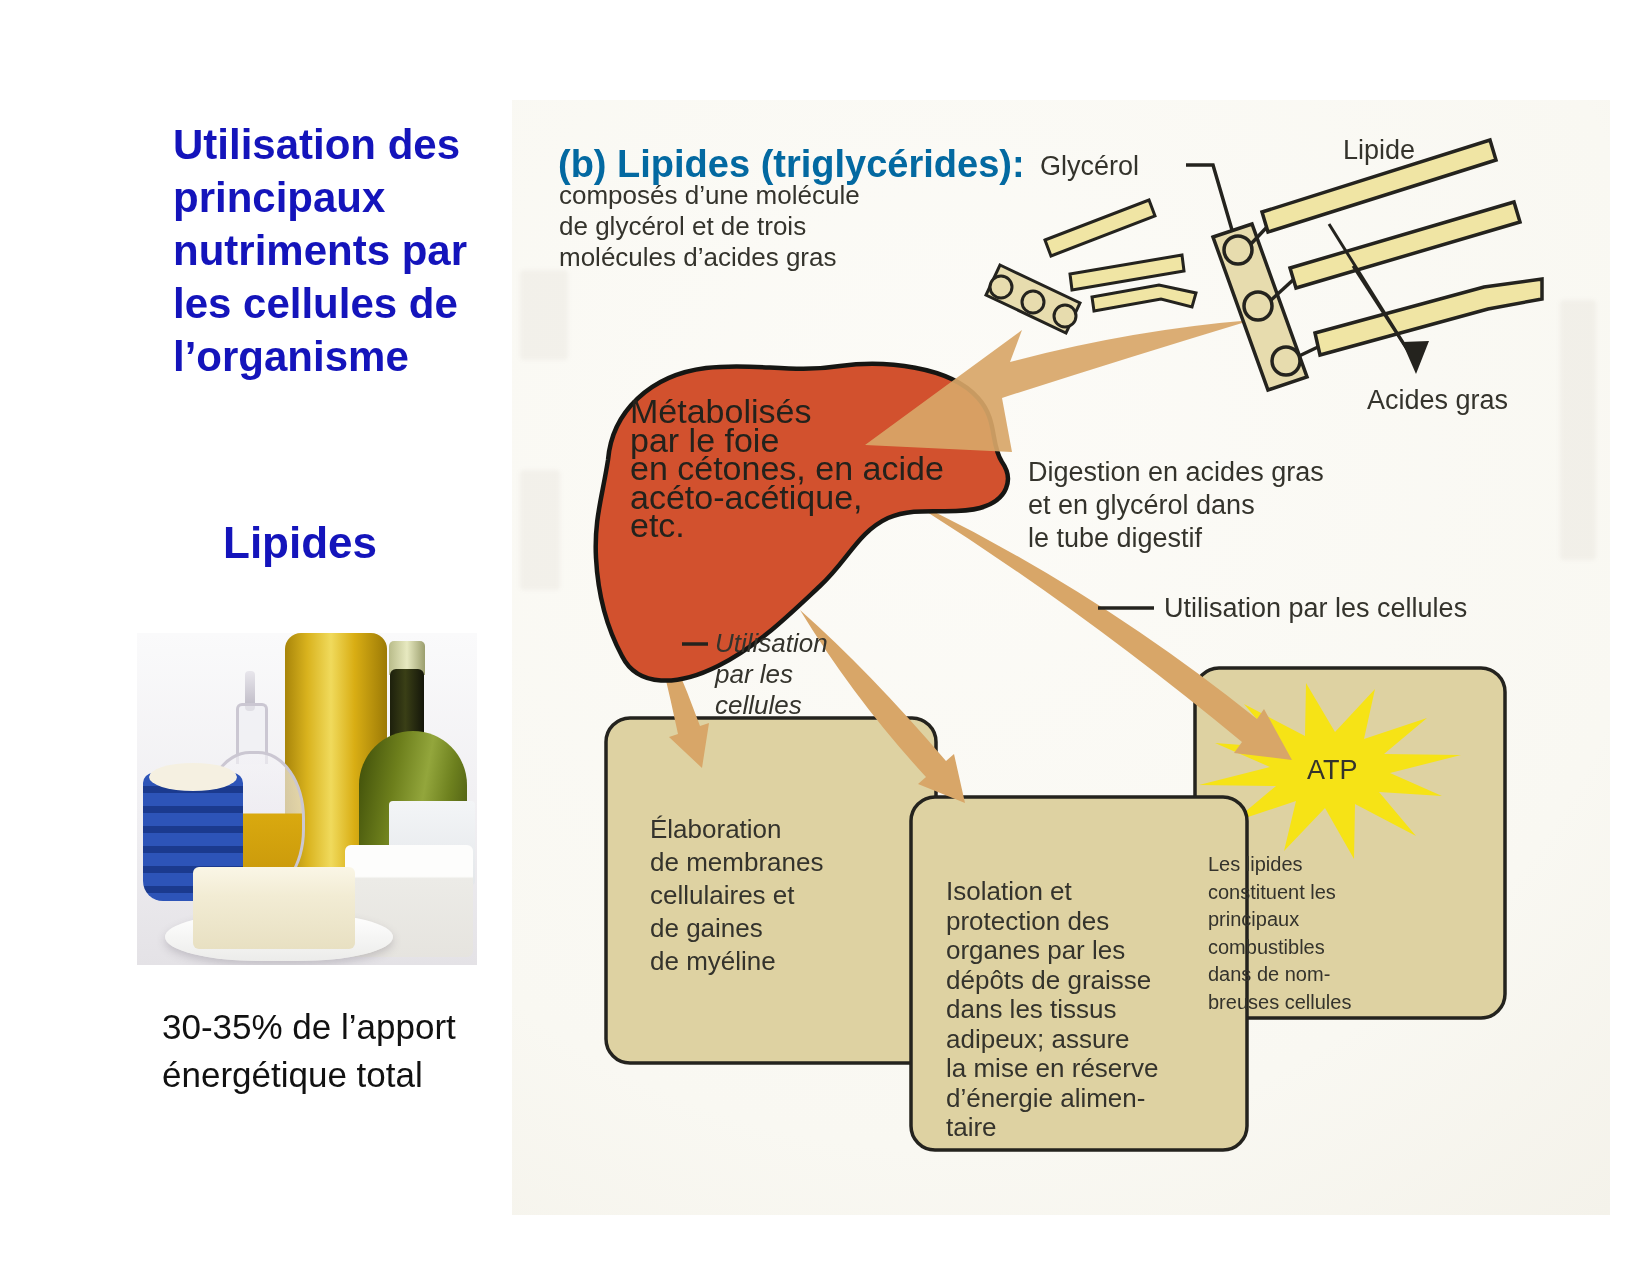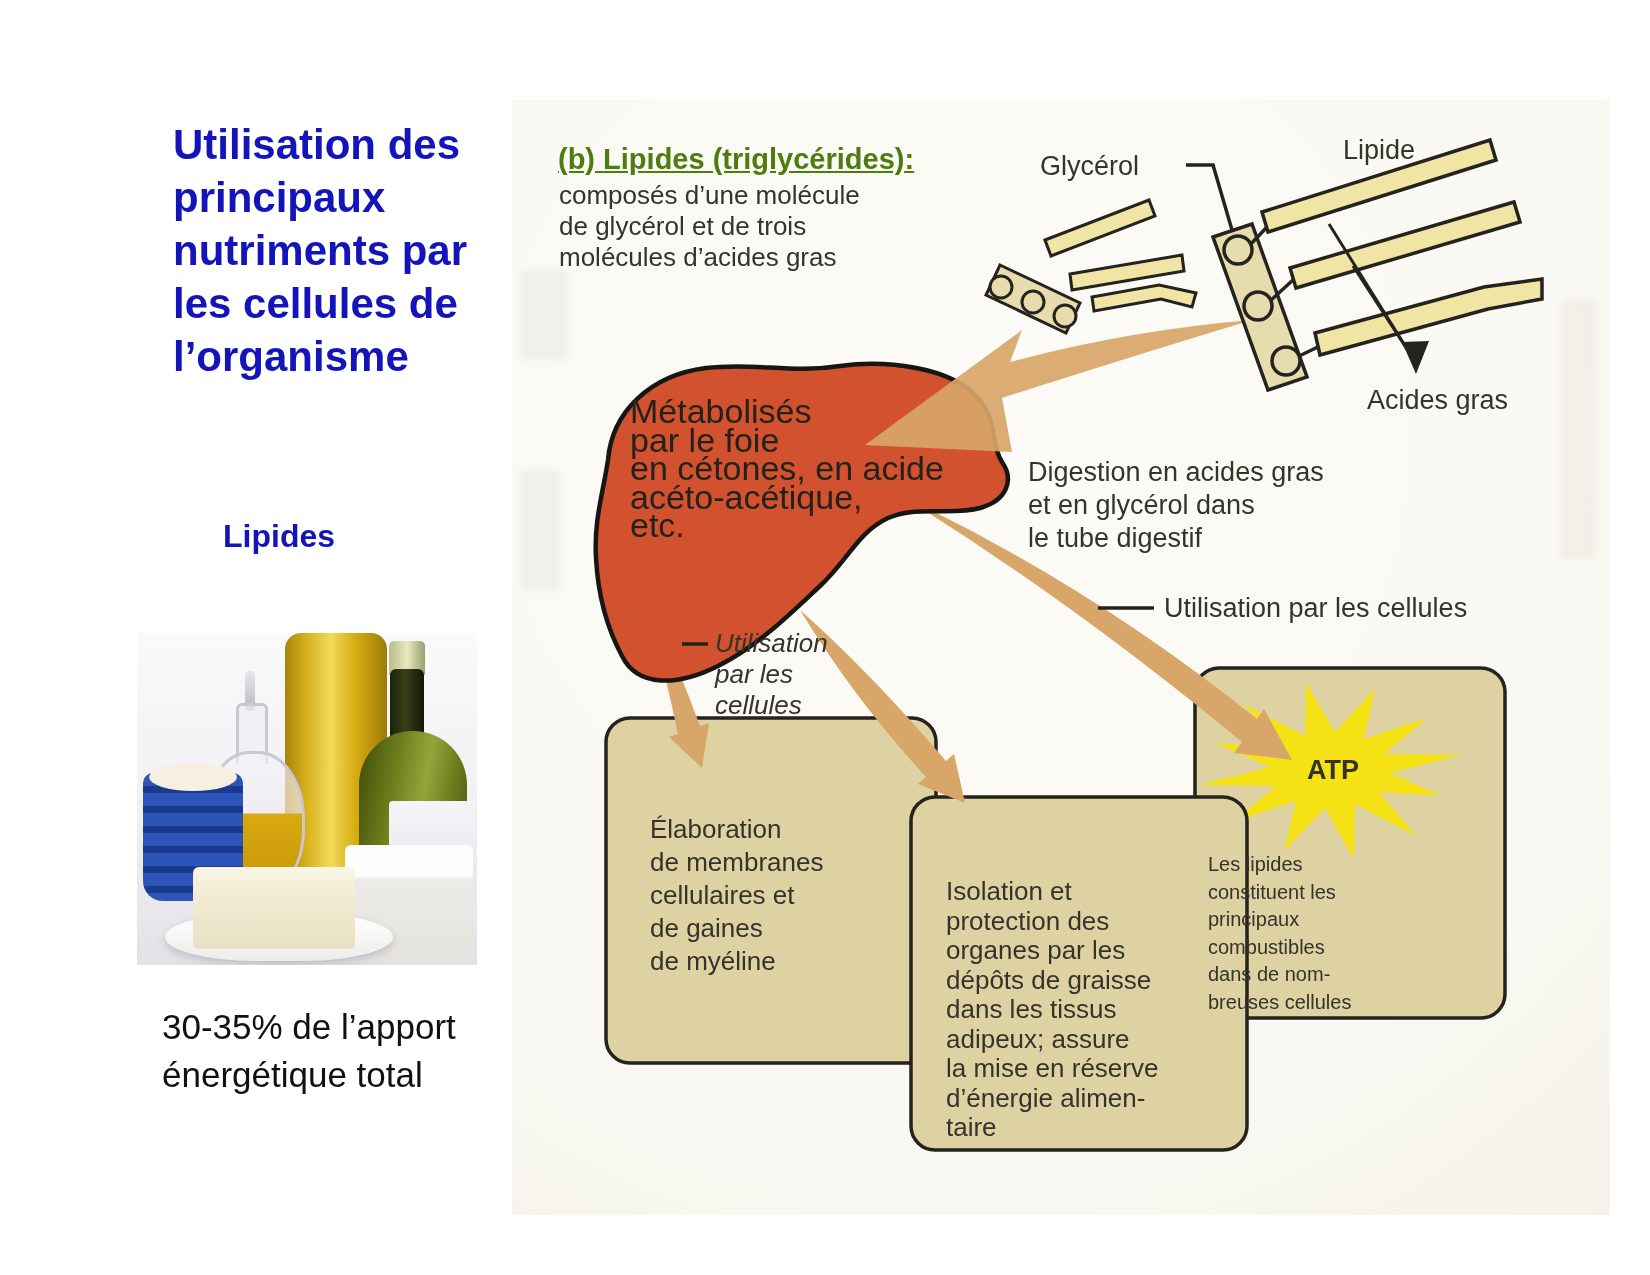--- a/index.html
+++ b/index.html
@@ -31,21 +31,21 @@
   .white-block{background:linear-gradient(180deg,#fdfdfc 0%,#fdfdfc 28%,#ecebe7 30%,#e6e4df 100%);border-radius:6px;}
   .back-block{background:linear-gradient(180deg,#f3f5f7,#e4e7ea);border-radius:4px;}
   .butter{background:linear-gradient(180deg,#faf6e6 0%,#f2ecd4 35%,#e8e0c2 100%);border-radius:6px;}
   .dish{background:linear-gradient(180deg,#ffffff,#ececea);border-radius:50% / 60%;box-shadow:0 4px 8px rgba(90,85,100,0.25);}
 </style>
 </head>
 <body>
 
 <div class="abs blue" style="left:125px;top:118px;width:400px;font-size:42px;line-height:53px;">Utilisation des<br>principaux<br>nutriments par<br>les cellules de<br>l’organisme</div>
 
-<div class="abs blue" style="left:175px;top:518px;font-size:32px;">Lipides</div>
+<div class="abs blue" style="left:175px;top:518px;font-size:44px;">Lipides</div>
 
 <div class="abs photo" style="left:137px;top:633px;width:340px;height:332px;">
   <div class="abs oil-bottle" style="left:148px;top:0px;width:102px;height:300px;"></div>
   <div class="abs wine-foil" style="left:252px;top:8px;width:36px;height:34px;"></div>
   <div class="abs wine-neck" style="left:253px;top:36px;width:34px;height:70px;"></div>
   <div class="abs wine-body" style="left:222px;top:98px;width:108px;height:212px;"></div>
   <div class="abs cruet-stopper" style="left:108px;top:38px;width:10px;height:40px;"></div>
   <div class="abs cruet-neck" style="left:99px;top:70px;width:26px;height:58px;"></div>
   <div class="abs cruet-bulb" style="left:66px;top:118px;width:96px;height:140px;"></div>
   <div class="abs blue-cup" style="left:6px;top:140px;width:100px;height:128px;"></div>
@@ -102,34 +102,34 @@
   <polygon points="1315,333 1484,287 1542,279 1542,299 1488,309 1320,355" style="fill:var(--bar-beige);stroke:var(--outline-dark);stroke-width:3.5"></polygon>
 
   <line x1="1329" y1="224" x2="1414" y2="360" style="stroke:var(--outline-dark);stroke-width:3"></line>
   <line x1="1353" y1="266" x2="1414" y2="360" style="stroke:var(--outline-dark);stroke-width:3"></line>
   <polygon points="1402,342 1429,341 1416,374" style="fill:var(--outline-dark)"></polygon>
   <polyline points="1186,165 1213,165 1232,230" style="fill:none;stroke:var(--outline-dark);stroke-width:3.5"></polyline>
   <line x1="682" y1="644" x2="708" y2="644" style="stroke:var(--outline-dark);stroke-width:3.5"></line>
   <line x1="1098" y1="608" x2="1154" y2="608" style="stroke:var(--outline-dark);stroke-width:3.5"></line>
 </svg>
 
-<div class="abs figtext" style="left:558px;top:143px;font-size:29px;font-weight:bold;color:#4d7c0f;text-decoration:underline;">(b) Lipides (triglycérides):</div>
+<div class="abs figtext" style="left:558px;top:143px;font-size:38px;font-weight:bold;color:#0369a1;">(b) Lipides (triglycérides):</div>
 <div class="abs figtext" style="left:559px;top:180px;font-size:26px;line-height:31px;">composés d’une molécule<br>de glycérol et de trois<br>molécules d’acides gras</div>
 
 <div class="abs figtext" style="left:1008px;top:151px;font-size:27px;margin-left:32px;">Glycérol</div>
 <div class="abs figtext" style="left:1343px;top:135px;font-size:27px;">Lipide</div>
 <div class="abs figtext" style="left:1367px;top:385px;font-size:27px;text-align:center;">Acides gras</div>
 
 <div class="abs" style="left:630px;top:397px;font-size:34px;line-height:28.5px;color:#23221c;">Métabolisés<br>par le foie<br>en cétones, en acide<br>acéto-acétique,<br>etc.</div>
 
 <div class="abs figtext" style="left:1028px;top:456px;font-size:27px;line-height:33px;">Digestion en acides gras<br>et en glycérol dans<br>le tube digestif</div>
 
 <div class="abs figtext" style="left:715px;top:628px;font-size:26px;line-height:31px;font-style:italic;">Utilisation<br>par les<br>cellules</div>
 
 <div class="abs figtext" style="left:1164px;top:593px;font-size:27px;">Utilisation par les cellules</div>
 
-<div class="abs figtext" style="left:1307px;top:755px;font-size:27px;font-weight:bold;">ATP</div>
+<div class="abs figtext" style="left:1307px;top:755px;font-size:27px;">ATP</div>
 
 <div class="abs figtext" style="left:650px;top:813px;font-size:26px;line-height:33px;">Élaboration<br>de membranes<br>cellulaires et<br>de gaines<br>de myéline</div>
 
 <div class="abs figtext" style="left:946px;top:877px;font-size:26px;line-height:29.5px;">Isolation et<br>protection des<br>organes par les<br>dépôts de graisse<br>dans les tissus<br>adipeux; assure<br>la mise en réserve<br>d’énergie alimen-<br>taire</div>
 
 <div class="abs figtext" style="left:1208px;top:851px;font-size:20px;line-height:27.5px;">Les lipides<br>constituent les<br>principaux<br>combustibles<br>dans de nom-<br>breuses cellules</div>
 
 </body></html>

